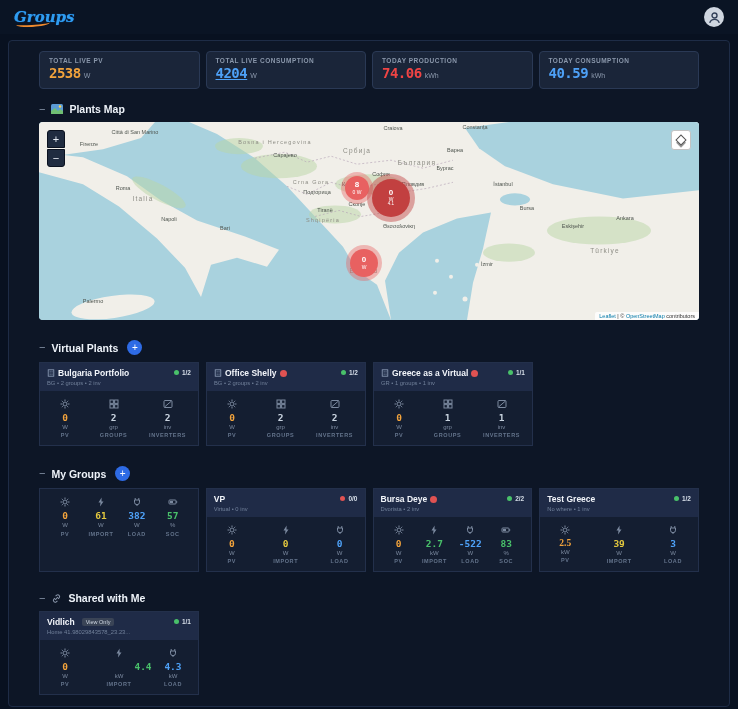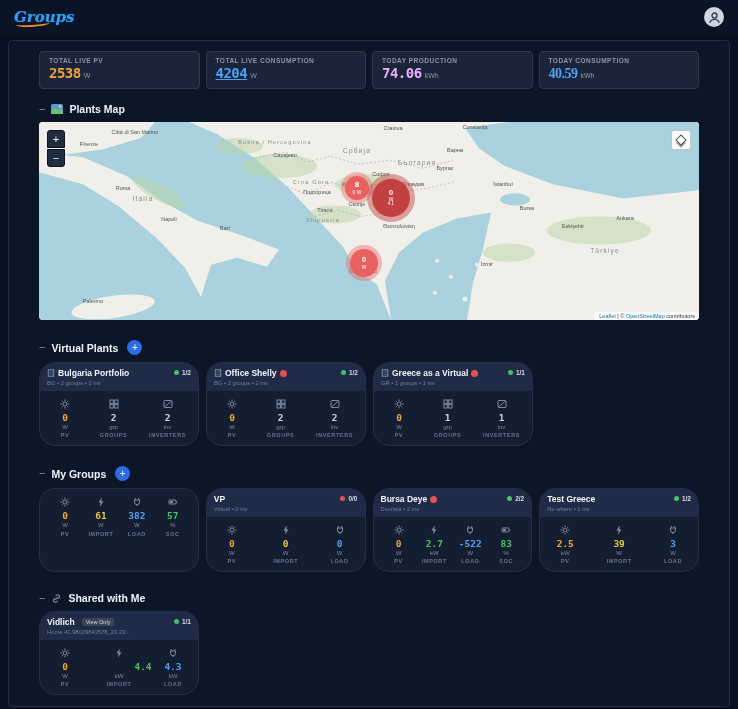--- a/index.html
+++ b/index.html
@@ -42,21 +42,21 @@
   .zoom-ctl button { width:18px; height:18px; background:#202c40; color:#e8edf4; border:1px solid #0b1220; font-size:11px; line-height:1; cursor:pointer; }
   .zoom-ctl button:first-child { border-radius:3px 3px 0 0; }
   .zoom-ctl button:last-child  { border-radius:0 0 3px 3px; }
   .layers-ctl { position:absolute; top:8px; right:8px; width:20px; height:20px; background:#fff; border:1px solid #c3c3c3; border-radius:3px; cursor:pointer; display:flex; align-items:center; justify-content:center; }
   .layers-ico { width:8px; height:8px; border:1.5px solid #555; transform:rotate(45deg); display:block; box-shadow:2px 2px 0 -0.5px #999; }
   .attrib { position:absolute; right:0; bottom:0; background:rgba(255,255,255,.82); font-size:5.5px; color:#333; padding:1px 4px; border-radius:2px 0 0 0; }
   .attrib-link { color:#0078a8; cursor:pointer; }
 
   
   .card-row { display:flex; gap:7px; }
-  .card { width:160px; background:#141e31; border:1px solid #23304b; border-radius:16px; overflow:hidden; cursor:pointer; }
+  .card { width:160px; background:#141e31; border:1px solid #23304b; border-radius:0; overflow:hidden; cursor:pointer; }
   .card-row.grow .card { flex:1; }
   .card-head { background:#1f2b47; padding:5px 7px; display:flex; justify-content:space-between; align-items:flex-start; min-height:27px; }
   .card-title { display:flex; align-items:center; gap:3px; font-size:8.5px; font-weight:bold; color:#f2f5fa; white-space:nowrap; }
   .card-sub { font-size:5.8px; color:#71809a; margin-top:1.5px; white-space:nowrap; overflow:hidden; text-overflow:ellipsis; max-width:108px; }
   .alert-dot { width:7px; height:7px; border-radius:50%; background:#e05252; display:inline-block; flex:none; }
   .badge { display:flex; align-items:center; gap:3px; font-size:6.5px; font-weight:bold; color:#d6dee8; margin-top:1px; }
   .bdot { width:5px; height:5px; border-radius:50%; background:currentColor; display:inline-block; }
   .chip { background:#3a4456; color:#cfd7e2; font-size:5.5px; font-weight:normal; padding:1px 4px; border-radius:2px; margin-left:4px; }
   .card-body { display:flex; justify-content:space-between; padding:8px 12px 7px; }
   .scol { display:flex; flex-direction:column; align-items:center; min-width:26px; }
@@ -88,25 +88,25 @@
     <div class="stat-card">
       <div class="stat-label">TOTAL LIVE PV</div>
       <div class="stat-value"><span class="num" style="color: rgb(242, 163, 60);">2538</span><span class="unit">W</span></div>
     </div>
     <div class="stat-card">
       <div class="stat-label">TOTAL LIVE CONSUMPTION</div>
       <div class="stat-value"><span class="num" style="color: rgb(78, 161, 247); text-decoration: underline;">4204</span><span class="unit">W</span></div>
     </div>
     <div class="stat-card">
       <div class="stat-label">TODAY PRODUCTION</div>
-      <div class="stat-value"><span class="num" style="color: #f0abfc;">74.06</span><span class="unit">kWh</span></div>
+      <div class="stat-value"><span class="num" style="color: #ef4444;">74.06</span><span class="unit">kWh</span></div>
     </div>
     <div class="stat-card">
       <div class="stat-label">TODAY CONSUMPTION</div>
-      <div class="stat-value"><span class="num" style="color: rgb(78, 161, 247); font-family: Liberation Serif, serif;">40.59</span><span class="unit">kWh</span></div>
+      <div class="stat-value"><span class="num" style="color: rgb(78, 161, 247);">40.59</span><span class="unit">kWh</span></div>
     </div>
   </section>
 
   <div class="sec-head">
     <button class="collapse">−</button>
     <svg viewBox="0 0 12 10" width="12" height="10">
         <rect width="12" height="10" rx="1.5" fill="#5b9bd5"></rect>
         <path d="M0 7 4 4l3 3 2-2 3 2v3H0z" fill="#6fbf73"></path>
         <circle cx="9" cy="2.5" r="1.2" fill="#ffd54f"></circle>
       </svg>
@@ -524,21 +524,21 @@
             <i class="bdot" style="color: rgb(73, 193, 106);"></i>
             <span>1/2</span>
           </div>
       </div>
       <div class="card-body">
         <div class="scol">
           <svg class="sicon" viewBox="0 0 10 10" width="10" height="10" stroke="#7c8aa0" fill="none">
               <circle cx="5" cy="5" r="2"></circle>
               <path d="M5 .5V2M5 8v1.5M.5 5H2M8 5h1.5M1.8 1.8l1 1M7.2 7.2l1 1M8.2 1.8l-1 1M2.8 7.2l-1 1"></path>
             </svg>
-          <div class="sval" style="color: rgb(242, 163, 60);">2.5</div>
+          <div class="sval" style="color: rgb(242, 163, 60); font-family: Liberation Serif, serif;">2.5</div>
           <div class="sunit">kW</div>
           <div class="slab">PV</div>
         </div>
         <div class="scol">
           <svg class="sicon" viewBox="0 0 10 10" width="10" height="10">
               <path d="M5.6.5 2.5 5.5h2L4 9.5l3.5-5h-2z" fill="#7c8aa0"></path>
             </svg>
           <div class="sval" style="color: rgb(227, 200, 62);">39</div>
           <div class="sunit">W</div>
           <div class="slab">IMPORT</div>

